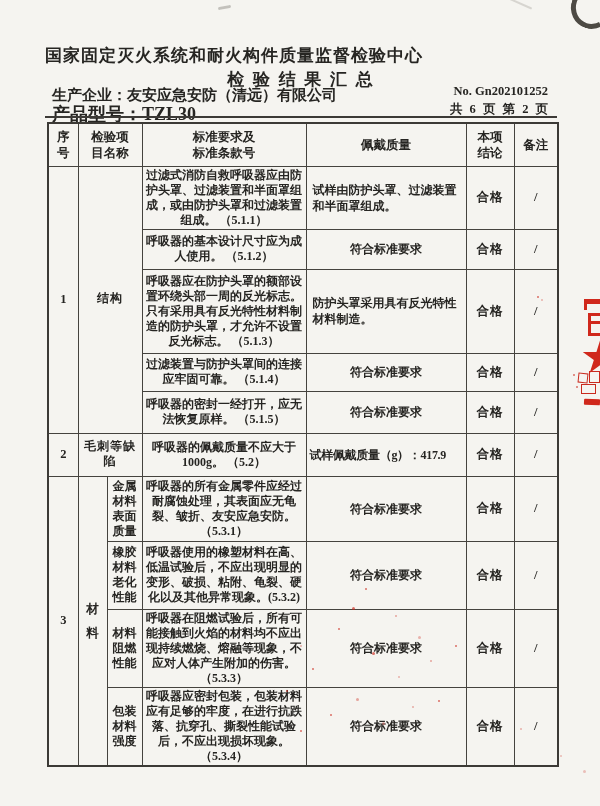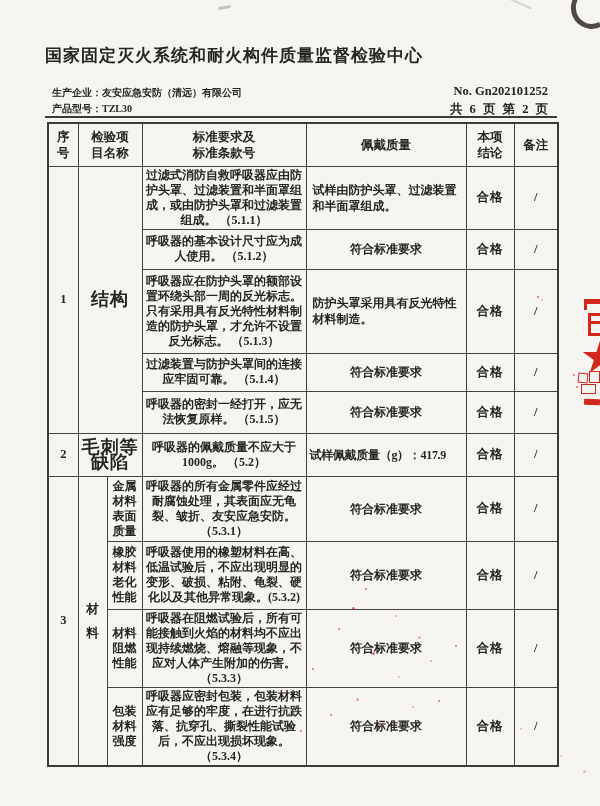--- a/index.html
+++ b/index.html
@@ -9,41 +9,41 @@
     font-family:"Liberation Serif","DejaVu Serif",serif;
     color:#262522;
   }
   
   .center-name{position:absolute;left:45px;width:512px;top:44px;
     font-family:"Liberation Sans","DejaVu Sans",sans-serif;
     font-weight:700;font-size:17px;letter-spacing:1px;white-space:nowrap;}
   .report-title{position:absolute;left:45px;width:512px;top:68px;text-align:center;
     font-family:"Liberation Sans","DejaVu Sans",sans-serif;
     font-weight:700;font-size:17px;letter-spacing:2px;}
-  .producer-line{position:absolute;left:52px;top:86px;font-size:10px;font-weight:700;text-align:center;}
+  .producer-line{position:absolute;left:52px;top:86px;font-size:15px;font-weight:700;text-align:center;}
   .report-no{position:absolute;right:52px;top:84px;font-size:12.5px;font-weight:600;}
-  .model-line{position:absolute;left:52px;top:102px;font-size:10px;font-weight:700;}
+  .model-line{position:absolute;left:52px;top:102px;font-size:18px;font-weight:700;}
   .page-count{position:absolute;right:50px;top:101px;font-size:12.5px;font-weight:600;letter-spacing:2px;margin-left:28px;}
   .top-rule{position:absolute;left:45px;top:116px;width:512px;height:2px;background:#3c3a36;}
 
   
   table.report{
     position:absolute;left:47px;top:122px;width:510px;
     border-collapse:collapse;table-layout:fixed;
     font-size:12px;font-weight:600;line-height:15px;
   }
   table.report td,table.report th{
     border:1px solid #45433e;vertical-align:middle;text-align:center;
     padding:1px 2px;overflow:hidden;color:#262522;
   }
   table.report{border:2px solid #3c3a36;}
   th.hd{font-family:"Liberation Sans","DejaVu Sans",sans-serif;
     font-weight:700;font-size:12.5px;line-height:16px;white-space:pre-line;}
   td.seq{font-size:12.5px;}
-  td.iname{font-size:18px;letter-spacing:1px;}
+  td.iname{font-size:12px;letter-spacing:1px;font-family:Liberation Mono, monospace;}
   td.vname{font-size:12.5px;padding:0 7px;line-height:24px;}
   td.sub{font-size:12px;padding:0 5px;line-height:15px;}
   td.req{text-align:left;padding:2px 3px 2px 5px;white-space:pre-line;}
   td.res{line-height:16px;}
   td.res.left{text-align:left;padding:2px 4px 2px 6px;}
   td.res.tight{text-align:left;padding:0 1px 0 3px;white-space:nowrap;letter-spacing:-0.3px;}
   td.conc{font-size:12.5px;letter-spacing:1px;}
   td.note{font-size:12.5px;}
 
   
@@ -57,20 +57,21 @@
     clip-path:polygon(50% 0%,61% 35%,98% 35%,68% 57%,79% 91%,50% 70%,21% 91%,32% 57%,2% 35%,39% 35%);}
   .minichar{position:absolute;border:1.5px solid #c92a1e;}
   .speck{position:absolute;border-radius:50%;background:rgba(205,40,28,0.65);}
 </style>
 </head>
 <body>
 
 <div class="page">
 
   <div class="center-name">国家固定灭火系统和耐火构件质量监督检验中心</div>
+  <div class="report-title">检 验 结 果 汇 总</div>
   <div class="producer-line">生产企业：友安应急安防（清远）有限公司</div>
   <div class="report-no">No. Gn202101252</div>
   <div class="model-line">产品型号：TZL30</div>
   <div class="page-count">共 6 页 第 2 页</div>
   <div class="top-rule"></div>
 
   <table class="report">
     <colgroup>
       <col style="width:30px">
         <col style="width:29px">

